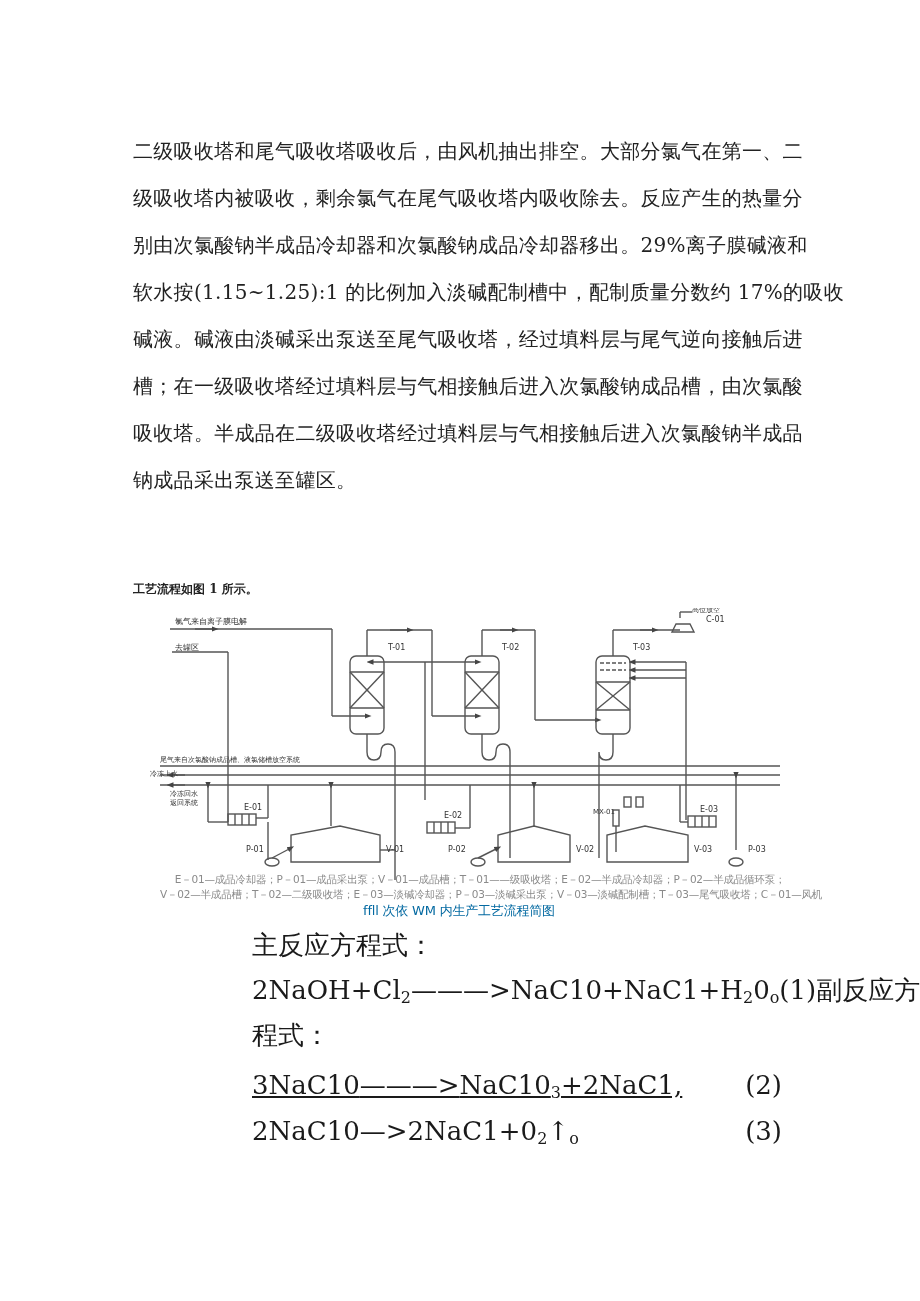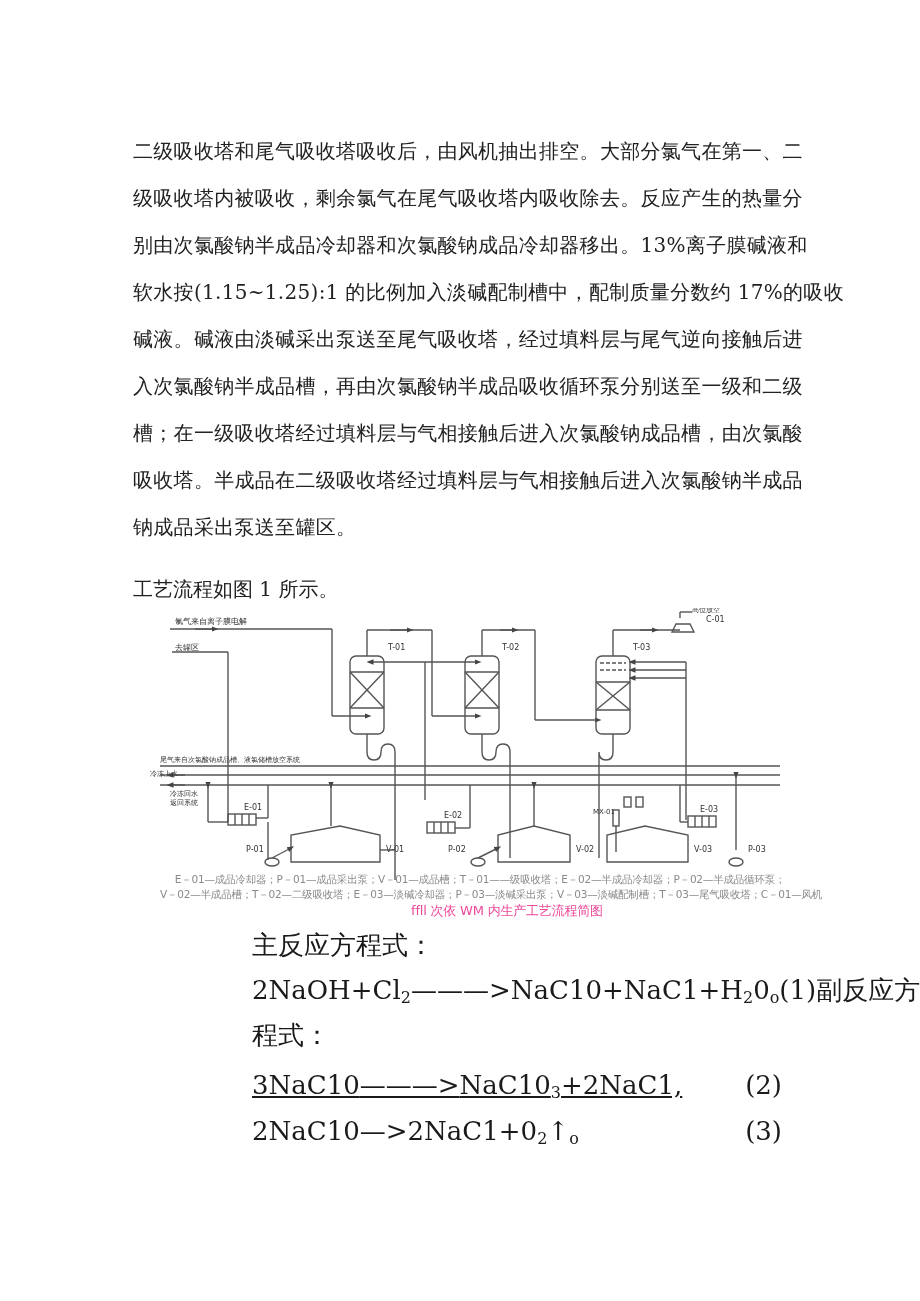--- a/index.html
+++ b/index.html
@@ -2,44 +2,43 @@
 <html><head>
 <meta charset="utf-8">
 <style>
   html, body { margin: 0; padding: 0; background: #ffffff; }
   body { width: 920px; height: 1301px; position: relative; overflow: hidden;
          font-family: "DejaVu Serif", "Liberation Serif", serif; color: #222; }
   .page { position: absolute; left: 0; top: 0; width: 913px; height: 1301px; }
   .para { position: absolute; left: 133px; width: 660px; font-size: 20px; line-height: 47px;
           letter-spacing: 0.3px; text-align: justify; }
   .para .ln { display: block; white-space: nowrap; height: 47px; }
-  .fig-intro { position: absolute; left: 133px; top: 566px; font-size: 20px; line-height: 47px; }
+  .fig-intro { position: absolute; left: 133px; top: 566px; font-size: 12px; line-height: 47px; font-weight: bold; }
   .diagram { position: absolute; left: 148px; top: 608px; width: 640px; height: 300px; }
   .caption { position: absolute; left: 363px; top: 902px; font-family: "DejaVu Sans", "Liberation Sans", sans-serif;
-             font-size: 13px; color: #ec4899; letter-spacing: -0.2px; margin-left: 48px; }
+             font-size: 13px; color: #0369a1; letter-spacing: -0.2px; }
   .eq-block { position: absolute; left: 252px; width: 540px; font-size: 26px; color: #1a1a1a; }
   .eq-line { position: absolute; left: 0; white-space: nowrap; }
   .eq-num { position: absolute; right: 10px; white-space: nowrap; }
   sub { font-size: 16px; vertical-align: -4px; }
   .legend { position: absolute; left: 160px; width: 640px; font-size: 10.5px; color: #8a8a8a; white-space: nowrap;
             font-family: "DejaVu Sans", "Liberation Sans", sans-serif; letter-spacing: -0.2px; text-align: center; }
   svg text { font-family: "DejaVu Sans", "Liberation Sans", sans-serif; }
 </style>
 </head>
 <body>
 
 <div class="page">
 
   <div class="para" style="top:128px;">
     <span class="ln">二级吸收塔和尾气吸收塔吸收后，由风机抽出排空。大部分氯气在第一、二</span>
     <span class="ln">级吸收塔内被吸收，剩余氯气在尾气吸收塔内吸收除去。反应产生的热量分</span>
-    <span class="ln">别由次氯酸钠半成品冷却器和次氯酸钠成品冷却器移出。13%离子膜碱液和</span>
+    <span class="ln">别由次氯酸钠半成品冷却器和次氯酸钠成品冷却器移出。29%离子膜碱液和</span>
     <span class="ln">软水按(1.15~1.25):1 的比例加入淡碱配制槽中，配制质量分数约 17%的吸收</span>
     <span class="ln">碱液。碱液由淡碱采出泵送至尾气吸收塔，经过填料层与尾气逆向接触后进</span>
-    <span class="ln">入次氯酸钠半成品槽，再由次氯酸钠半成品吸收循环泵分别送至一级和二级</span>
     <span class="ln">槽；在一级吸收塔经过填料层与气相接触后进入次氯酸钠成品槽，由次氯酸</span>
     <span class="ln">吸收塔。半成品在二级吸收塔经过填料层与气相接触后进入次氯酸钠半成品</span>
     <span class="ln">钠成品采出泵送至罐区。</span>
   </div>
 
   <div class="fig-intro">工艺流程如图 1 所示。</div>
 
   <svg class="diagram" viewBox="148 608 640 300" width="640" height="300" xmlns="http://www.w3.org/2000/svg">
     <defs>
       <marker id="ar" viewBox="0 0 10 10" refX="5" refY="5" markerWidth="5" markerHeight="5" orient="auto">

